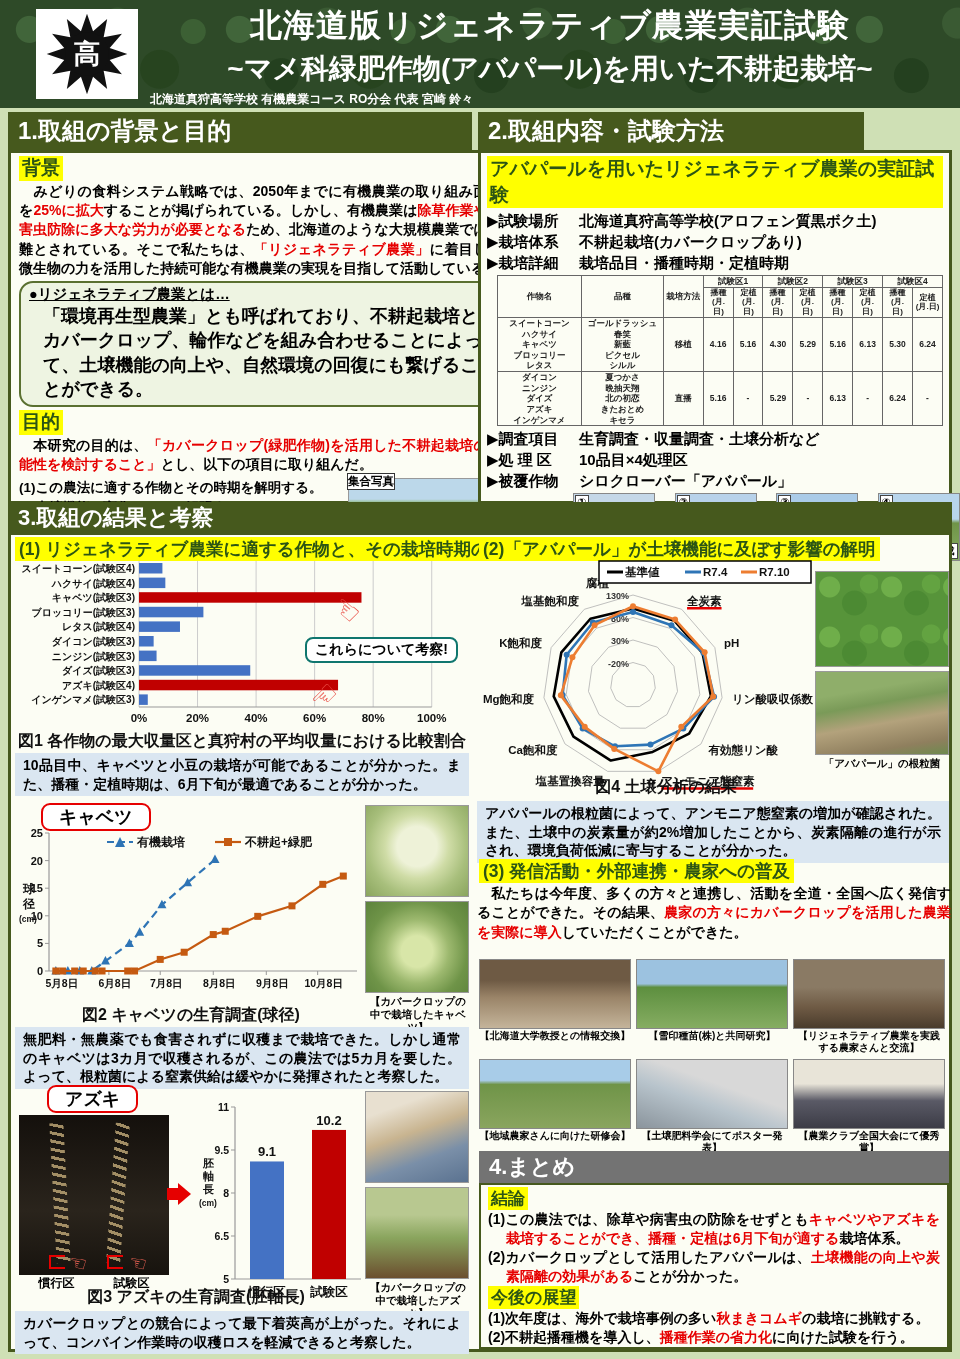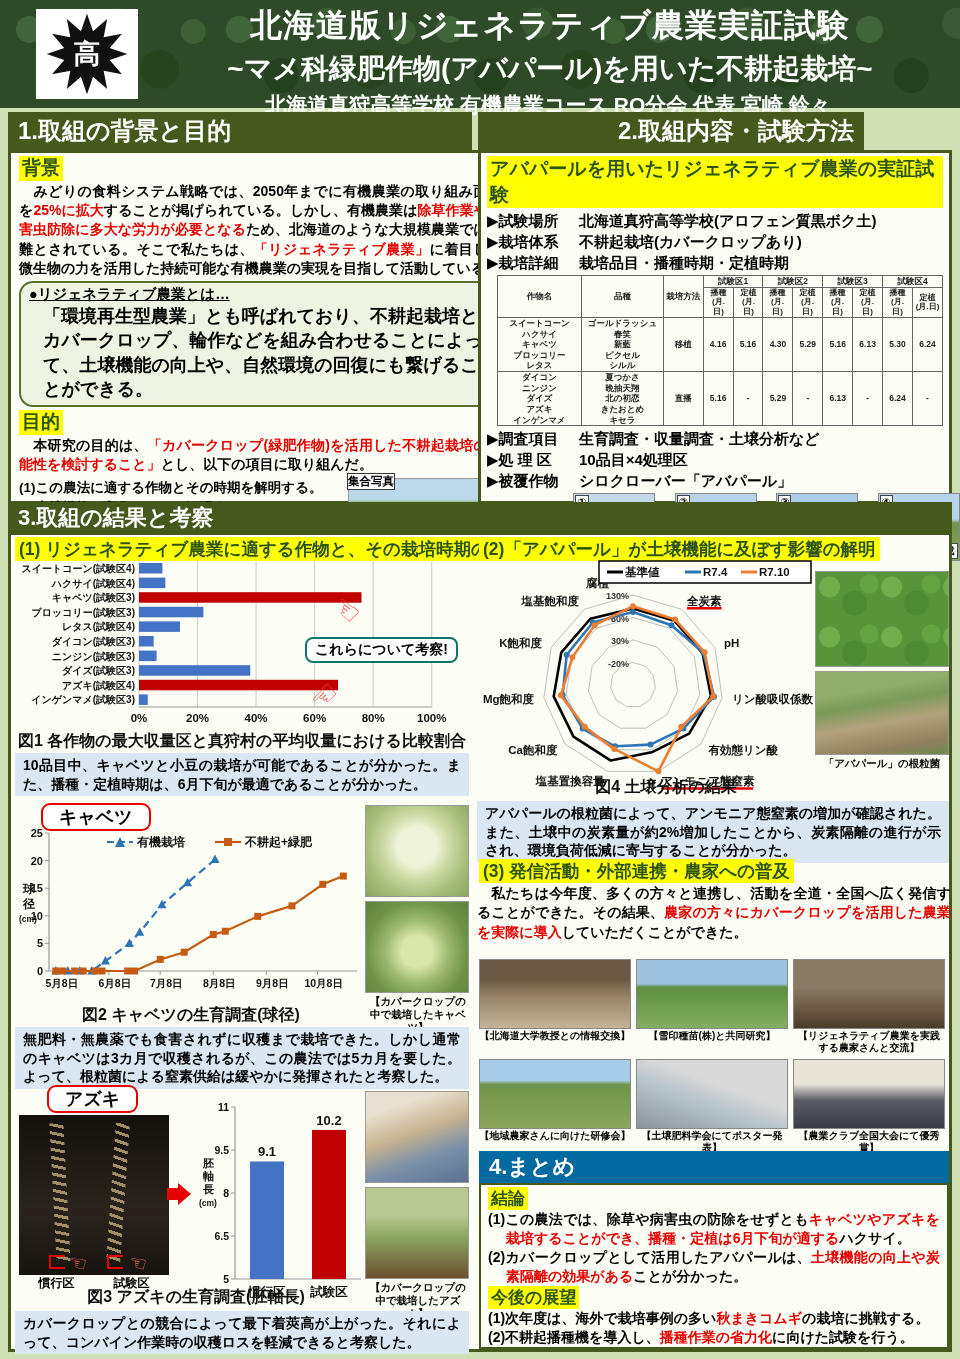--- a/index.html
+++ b/index.html
@@ -15,21 +15,21 @@
       radial-gradient(circle at 34% 72%, #24401f 0 17px, transparent 18px),
       radial-gradient(circle at 56% 22%, #3a5a33 0 15px, transparent 16px),
       radial-gradient(circle at 76% 66%, #27441f 0 19px, transparent 20px),
       radial-gradient(circle at 92% 30%, #3c6034 0 12px, transparent 13px);
     background-size:210px 105px;}
   .logo{position:absolute;left:36px;top:9px;width:102px;height:90px;background:#fff;
         display:flex;align-items:center;justify-content:center;}
   .htitles{position:absolute;left:150px;top:4px;width:800px;color:#fff;text-align:center;}
   .ht1{font-size:32px;font-weight:bold;letter-spacing:1px;}
   .ht2{font-size:28px;font-weight:bold;margin-top:2px;}
-  .ht3{font-size:21px;font-weight:bold;text-align:center;padding-right:4px;margin-top:3px;}
+  .ht3{font-size:12px;font-weight:bold;text-align:left;padding-right:4px;margin-top:3px;}
   
   .sbar{position:absolute;background:#46591d;color:#fff;font-weight:bold;
         padding:3px 10px 0 10px;box-sizing:border-box;}
   .pbox{position:absolute;border:3px solid #46591d;background:#fcfdf4;box-sizing:border-box;}
   
   .s1c{padding:3px 8px;font-size:14px;line-height:1.3;}
   .lbl{font-size:19px;padding:0 3px;}
   .para{font-weight:bold;font-size:14px;line-height:1.38;margin:1px 0 3px 0;text-align:justify;}
   .regenbox{border:2px solid #5a7030;border-radius:14px;background:#eef4e2;
             padding:2px 8px 4px 8px;margin:3px 0;}
@@ -104,21 +104,21 @@
   .gridwrap{display:grid;grid-template-columns:repeat(3,152px);gap:5px 5px;}
   .gcell .gp{width:152px;height:70px;border:1px solid #888;box-sizing:border-box;}
   .gcell .gc{font-size:10px;font-weight:bold;text-align:center;line-height:1.2;margin-top:1px;}
   .g1{background:linear-gradient(180deg,#6e5a44 0 30%,#9a8468 55%,#c4b49a);}
   .g2{background:linear-gradient(180deg,#9cc2e0 0 35%,#5d8f3f 40%,#86ad62);}
   .g3{background:linear-gradient(180deg,#8a7a64 0 40%,#6e5a44 70%,#4a3c2c);}
   .g4{background:linear-gradient(180deg,#a8cce8 0 30%,#6f9448 36%,#8aa55e);}
   .g5{background:linear-gradient(200deg,#d8d8d8 0 40%,#b8c4cc 60%,#8a949c);}
   .g6{background:linear-gradient(180deg,#e8e4d8 0 35%,#5a5a66 60%,#3c3c46);}
   
-  .s4bar{position:absolute;left:468px;top:616px;width:470px;height:32px;background:#0369a1;
+  .s4bar{position:absolute;left:468px;top:616px;width:470px;height:32px;background:#737373;
          color:#fff;font-weight:bold;font-size:22px;padding:1px 10px 0 10px;box-sizing:border-box;}
   .s4box{position:absolute;left:468px;top:648px;width:470px;height:166px;border:2px solid #46591d;
          background:#fcfdf4;box-sizing:border-box;padding:2px 7px;}
   .s4item{font-weight:bold;font-size:14px;line-height:1.36;padding-left:18px;text-indent:-18px;text-align:justify;}
   .lbl2{font-size:17px;padding:0 3px;}
   svg text{font-family:"Liberation Sans","DejaVu Sans",sans-serif;}
 </style>
 </head>
 <body>
 
@@ -152,21 +152,21 @@
         <div class="pitem">(1)この農法に適する作物とその時期を解明する。</div>
         <div class="pitem">(2)土壌機能の変化について解明する。</div>
         <div class="pitem">(3)リジェネラティブ農業を普及を促進する。</div>
       </div>
     <div class="ph-grp">
       <span class="grplabel">集合写真</span>
     </div>
   </div>
 </div>
 
-<div class="sbar" style="left:478px;top:112px;width:386px;height:38px;font-size:24px;text-align:right;">2.取組内容・試験方法</div>
+<div class="sbar" style="left:478px;top:112px;width:386px;height:38px;font-size:24px;">2.取組内容・試験方法</div>
 <div class="pbox s2c" style="left:478px;top:150px;width:474px;height:354px;">
   <span class="s2head">アバパールを用いたリジェネラティブ農業の実証試験</span>
   <div>
       <div class="bline"><span class="bl">▶試験場所</span><span class="bv">北海道真狩高等学校(アロフェン質黒ボク土)</span></div>
       <div class="bline"><span class="bl">▶栽培体系</span><span class="bv">不耕起栽培(カバークロップあり)</span></div>
       <div class="bline"><span class="bl">▶栽培詳細</span><span class="bv">栽培品目・播種時期・定植時期</span></div>
     </div>
   <table class="ctable">
       <thead>
         <tr>
@@ -557,19 +557,19 @@
       </div>
       <div class="gcell">
         <div class="gp g6"></div>
         <div class="gc">【農業クラブ全国大会にて優秀賞】</div>
       </div>
     </div>
 
   <div class="s4bar">4.まとめ</div>
   <div class="s4box">
     <span class="hl lbl2">結論</span>
-    <div class="s4item"><span>(1)この農法では、除草や病害虫の防除をせずとも</span><span class="red">キャベツやアズキを栽培することができ、播種・定植は6月下旬が適する</span><span>ハクサイ。</span></div>
+    <div class="s4item"><span>(1)この農法では、除草や病害虫の防除をせずとも</span><span class="red">キャベツやアズキを栽培することができ、播種・定植は6月下旬が適する</span><span>栽培体系。</span></div>
     <div class="s4item"><span>(2)カバークロップとして活用したアバパールは、</span><span class="red">土壌機能の向上や炭素隔離の効果がある</span><span>ことが分かった。</span></div>
     <span class="hl lbl2">今後の展望</span>
     <div class="s4item"><span>(1)次年度は、海外で栽培事例の多い</span><span class="red">秋まきコムギ</span><span>の栽培に挑戦する。</span></div>
     <div class="s4item"><span>(2)不耕起播種機を導入し、</span><span class="red">播種作業の省力化</span><span>に向けた試験を行う。</span></div>
   </div>
 </div>
 
 </body></html>

